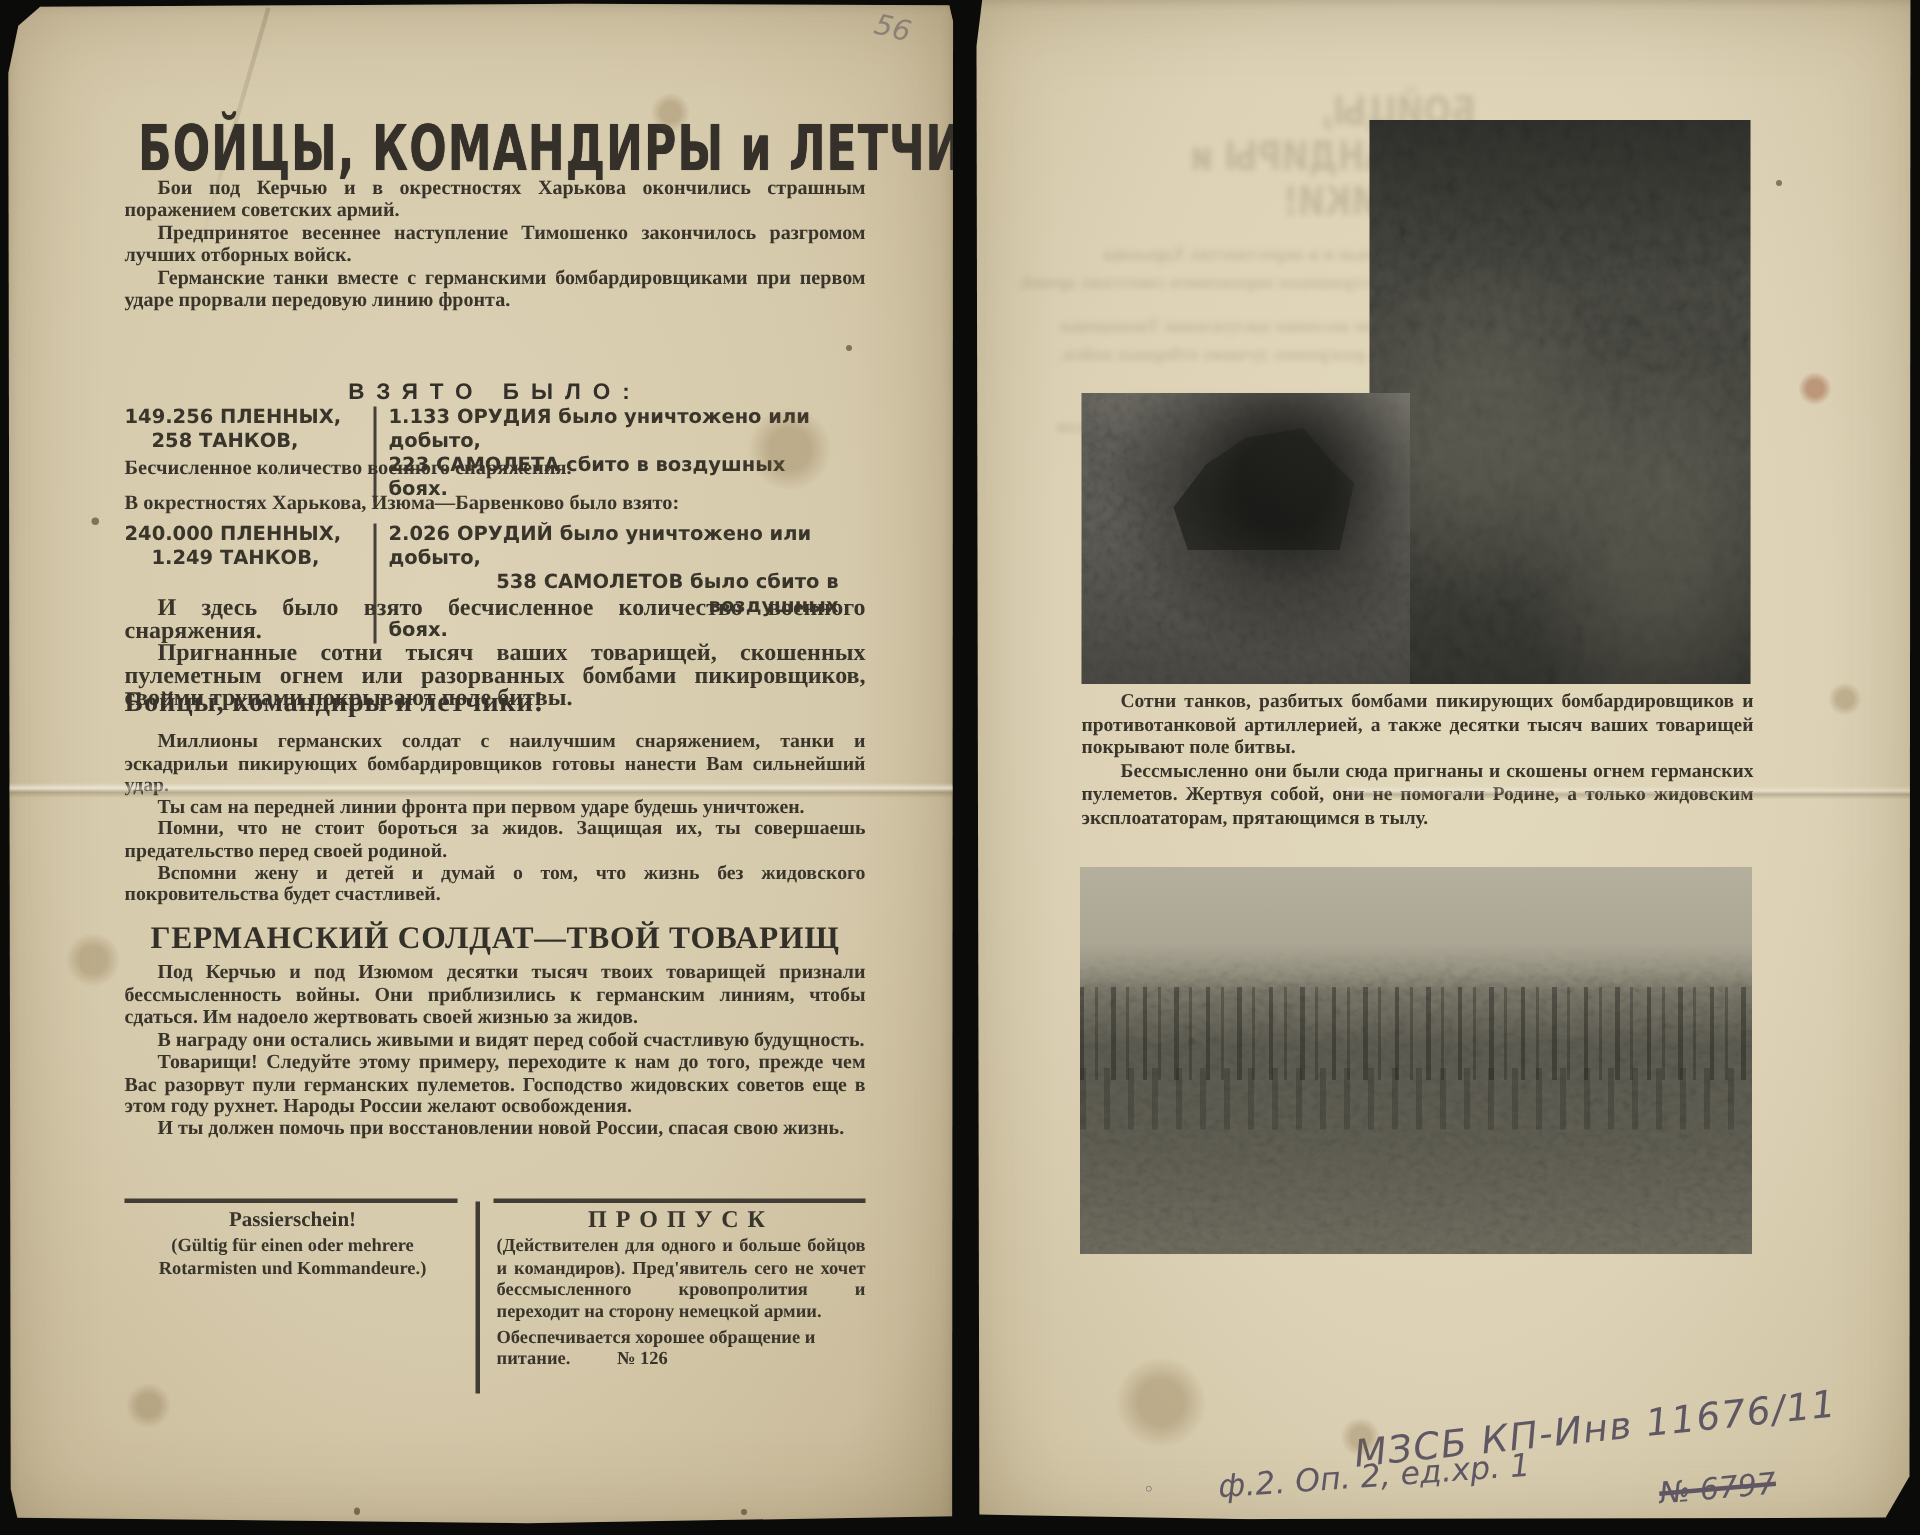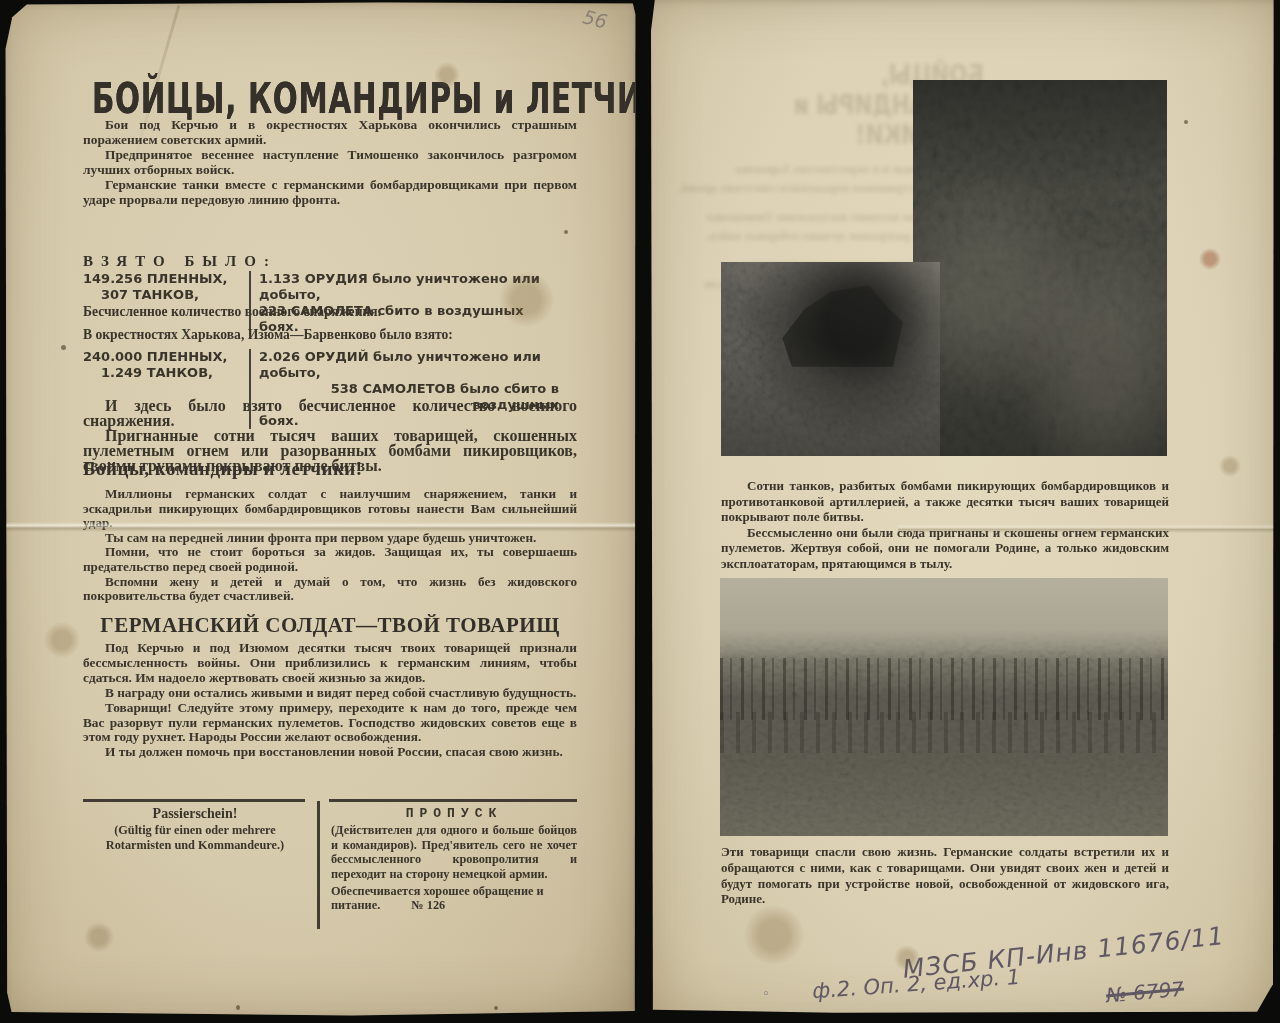--- a/index.html
+++ b/index.html
@@ -18,22 +18,22 @@
   .ink{color:#3a352b;font-weight:bold;}
   .block{position:absolute;left:79px;width:494px;text-align:justify;}
   .block p{margin:0;text-indent:22px;}
 
   .title{position:absolute;left:88px;top:72px;width:492px;white-space:nowrap;}
   .title span{display:inline-block;transform:scaleX(.70);transform-origin:left center;
     font-family:"DejaVu Sans","Liberation Sans",sans-serif;font-weight:bold;font-size:42px;
     letter-spacing:1px;color:#35302a;text-shadow:0 0 .6px #35302a;}
 
   .intro{top:115px;font-size:13.4px;line-height:15.1px;}
-  .vzato{position:absolute;left:79px;top:251px;width:494px;text-align:left;
-    font-family:Liberation Serif, serif;font-size:15px;letter-spacing:8px;color:#33302a;}
+  .vzato{position:absolute;left:79px;top:251px;width:494px;text-align:center;
+    font-family:Liberation Sans, sans-serif;font-size:15px;letter-spacing:8px;color:#33302a;}
   .stats{position:absolute;left:79px;width:494px;font-family:"DejaVu Sans",sans-serif;
     font-size:13px;line-height:16px;color:#3a352b;font-weight:bold;}
   .stats1{top:269px;}  .stats2{top:347px;}
   .stats .cols{display:flex;}
   .stats .cl{width:166px;flex:none;}
   .stats .cl .r2{padding-left:18px;}
   .stats .divider{width:2px;flex:none;background:#46413a;margin:0 8px 0 0;}
   .stats .cr{width:300px;}
   .stats2 .cr .wrapline{text-align:right;}
   .stats2 .cr .bo{display:block;text-align:left;padding-right:60px;}
@@ -46,21 +46,21 @@
   .head2{position:absolute;left:79px;top:611px;width:494px;text-align:center;font-size:21px;letter-spacing:.5px;color:#33302a;}
   .comrade{top:639px;font-size:13.3px;line-height:14.9px;}
 
   .passrule{position:absolute;top:797px;height:2.5px;background:#423d34;}
   .pr-l{left:79px;width:222px;} .pr-r{left:325px;width:248px;}
   .passdiv{position:absolute;left:313px;top:799px;width:2.5px;height:128px;background:#423d34;}
   .pass-col{position:absolute;top:805px;font-size:12.3px;line-height:14.4px;text-align:justify;}
   .pass-de{left:79px;width:224px;}
   .pass-ru{left:327px;width:246px;}
   .pass-col .ptitle{text-align:center;text-indent:0;font-size:14px;margin:0 0 2px 0;}
-  .pass-ru .ptitle{letter-spacing:6px;font-family:Liberation Mono, monospace;font-size:13px;}
+  .pass-ru .ptitle{letter-spacing:6px;font-family:Liberation Serif, serif;font-size:16px;}
   .pass-col .psub{text-align:center;text-indent:0;margin:0;}
   .pass-col p{margin:0;text-indent:0;}
   .pass-ru .assure{margin-top:3px;text-align:left;}
   .pass-ru .assure .num{display:inline-block;margin-left:28px;}
 
   .hw{position:absolute;color:#6b6370;font-family:"DejaVu Sans",sans-serif;font-style:italic;}
   .hw-56{left:579px;top:6px;font-size:19px;transform:rotate(14deg);color:#8a8076;}
   .hw-inv{left:258px;top:938px;font-size:25px;transform:rotate(-6deg);letter-spacing:1px;white-space:nowrap;color:#5f5864;}
   .hw-cross{left:462px;top:980px;font-size:20px;transform:rotate(-5deg);text-decoration:line-through;text-decoration-thickness:3px;color:#5f5864;}
   .hw-arch{left:168px;top:972px;font-size:21px;transform:rotate(-4deg);white-space:nowrap;color:#5f5864;}
@@ -85,21 +85,21 @@
   .ph-prisoners{left:76px;top:578px;width:448px;height:258px;background:#8d8a7a;}
   .ph-prisoners .shade{background:
      linear-gradient(180deg, #b5b09e 0%, #aba694 20%, rgba(171,166,148,0) 32%),
      linear-gradient(180deg, rgba(0,0,0,0) 26%, rgba(52,52,46,.5) 46%, rgba(48,48,42,.45) 72%, rgba(72,70,60,.4) 100%);}
   .figband{position:absolute;left:0;right:0;top:31%;height:24%;opacity:.55;
      background:repeating-linear-gradient(90deg, rgba(28,28,24,.75) 0 3px, rgba(0,0,0,0) 3px 10px, rgba(28,28,24,.55) 10px 12px, rgba(0,0,0,0) 12px 21px);}
   .figband2{top:52%;height:16%;opacity:.35;
      background:repeating-linear-gradient(90deg, rgba(28,28,24,.7) 0 4px, rgba(0,0,0,0) 4px 16px);}
 
   .caption{position:absolute;left:77px;width:448px;text-align:justify;font-size:13px;line-height:15.6px;color:#3a352b;font-weight:bold;}
-  .cap-top{top:478px;}
+  .cap-top{top:459px;}
   .cap-top p{margin:0;text-indent:26px;}
   .cap-bottom{top:844px;line-height:15.8px;}
   .cap-bottom p{margin:0;text-indent:0;}
 
   .ghost{position:absolute;left:30px;top:60px;width:310px;transform:scaleX(-1);
      filter:blur(2.3px);opacity:.32;color:#8e8265;font-weight:bold;}
   .ghost .gtitle{font-family:"DejaVu Sans",sans-serif;font-size:27px;line-height:30px;transform:scaleX(.8);transform-origin:left;}
   .ghost .gline{font-size:12.5px;line-height:19px;margin-top:10px;}
 
   .crease{position:absolute;pointer-events:none;}
@@ -132,21 +132,21 @@
       <p>Предпринятое весеннее наступление Тимошенко закончилось разгромом лучших отборных войск.</p>
       <p>Германские танки вместе с германскими бомбардировщиками при первом ударе прорвали передовую линию фронта.</p>
     </div>
 
     <div class="vzato ink">ВЗЯТО БЫЛО:</div>
 
     <div class="stats stats1">
       <div class="cols">
         <div class="cl">
           <div class="r1">149.256 ПЛЕННЫХ,</div>
-          <div class="r2">307 ТАНКОВ,</div>
+          <div class="r2">258 ТАНКОВ,</div>
         </div>
         <div class="divider"></div>
         <div class="cr">
           <div>1.133 ОРУДИЯ было уничтожено или добыто,</div>
           <div>223 САМОЛЕТА сбито в воздушных боях.</div>
         </div>
       </div>
     </div>
 
     <div class="oneline ink l-uncounted">Бесчисленное количество военного снаряжения.</div>
@@ -262,23 +262,20 @@
             <feTurbulence type="fractalNoise" baseFrequency="0.16 0.22" numOctaves="3" seed="21" stitchTiles="stitch"></feTurbulence>
             <feColorMatrix type="saturate" values="0"></feColorMatrix>
           </filter>
         <rect x="0" y="0" width="100%" height="100%" filter="url(#g3)"></rect>
       </svg>
       <div class="shade"></div>
       <div class="figband"></div>
       <div class="figband figband2"></div>
     </div>
 
-    <div class="caption cap-bottom">
-      <p>Эти товарищи спасли свою жизнь. Германские солдаты встретили их и обращаются с ними, как с товарищами. Они увидят своих жен и детей и будут помогать при устройстве новой, освобожденной от жидовского ига, Родине.</p>
-    </div>
 
     <div class="hw hw-inv">МЗСБ КП-Инв 11676/11</div>
     <div class="hw hw-cross">№ 6797</div>
     <div class="hw hw-arch">ф.2. Оп. 2, ед.хр. 1</div>
     <div class="hw hw-dot">◦</div>
 
     <div class="crease crease-r"></div>
     <div class="stain" style="left:555px;top:248px;width:22px;height:22px;background:radial-gradient(circle, rgba(150,80,50,.45) 0 35%, rgba(150,80,50,0) 72%);"></div>
     <div class="stain" style="left:100px;top:905px;width:60px;height:60px;"></div>
     <div class="stain" style="left:250px;top:945px;width:26px;height:26px;"></div>

